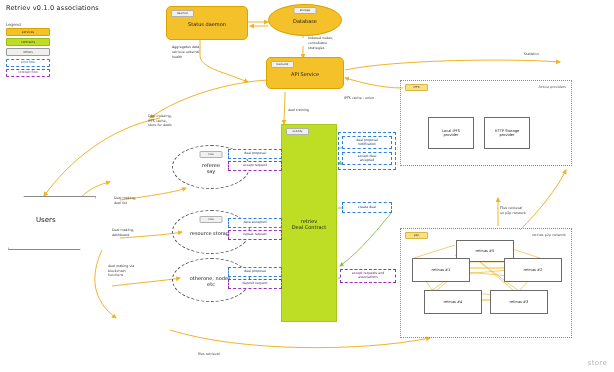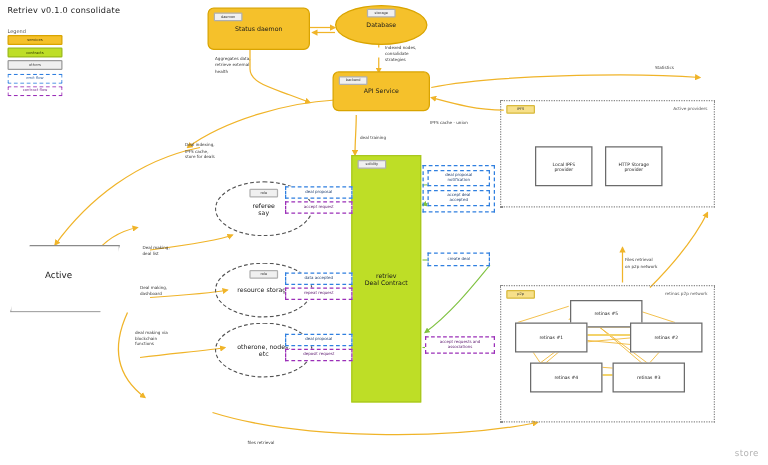--- a/index.html
+++ b/index.html
@@ -51,21 +51,21 @@
   .note{position:absolute;font-size:3.3px;color:#3a3a3a;line-height:1.45;white-space:pre-line;}
   .edge-lbl{position:absolute;font-size:3.3px;color:#3a3a3a;line-height:1.4;white-space:pre-line;}
 
   .watermark{position:absolute;right:7px;bottom:5px;font-size:7px;color:#b5b5b5;letter-spacing:.3px;}
 </style>
 </head>
 <body>
 
 <div class="canvas">
 
-  <div class="title">Retriev v0.1.0 consolidate</div>
+  <div class="title">Retriev v0.1.0 associations</div>
   <div class="legend-title">Legend</div>
 
   <div class="legend">
     <div class="lg-item lg-orange">services</div>
     <div class="lg-item lg-green">contracts</div>
     <div class="lg-item lg-gray">others</div>
     <div class="lg-item lg-blue">emit flow</div>
     <div class="lg-item lg-purple">contract flow</div>
   </div>
 
@@ -182,21 +182,21 @@
   <div class="chip blue" style="left:342px;top:136px;width:50px;height:13px;">deal proposal
 notification</div>
   <div class="chip blue" style="left:342px;top:152px;width:50px;height:13px;">accept deal
 accepted</div>
   <div class="chip blue" style="left:342px;top:202px;width:50px;height:11px;">create deal</div>
   <div class="chip purple" style="left:340px;top:269px;width:56px;height:14px;">accept requests and
 associations</div>
 
   <div class="users" style="left:8px;top:196px;width:86px;height:52px;
        clip-path:polygon(18% 0,100% 0,82% 100%,0 100%);"></div>
-  <div class="users-lbl" style="left:36px;top:216px;">Active</div>
+  <div class="users-lbl" style="left:36px;top:216px;">Users</div>
 
   <div class="panel" style="position:absolute;left:400px;top:80px;width:170px;height:84px;">
     <div class="badge yellow">IPFS</div>
     <div class="panel-title">Active providers</div>
   </div>
   <div class="node plain-box" style="left:428px;top:117px;width:46px;height:32px;">
     <div class="node-label" style="font-size:3.6px;">Local IPFS
 provider</div>
   </div>
   <div class="node plain-box" style="left:484px;top:117px;width:46px;height:32px;">

